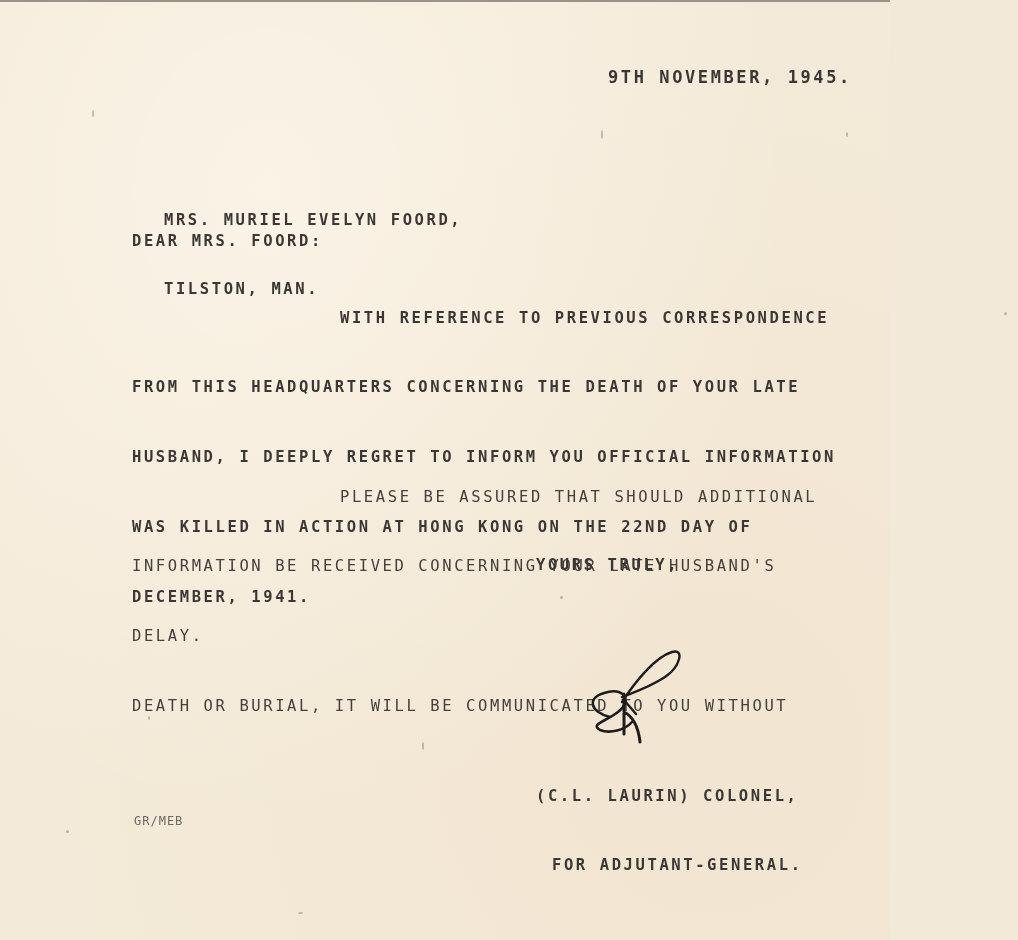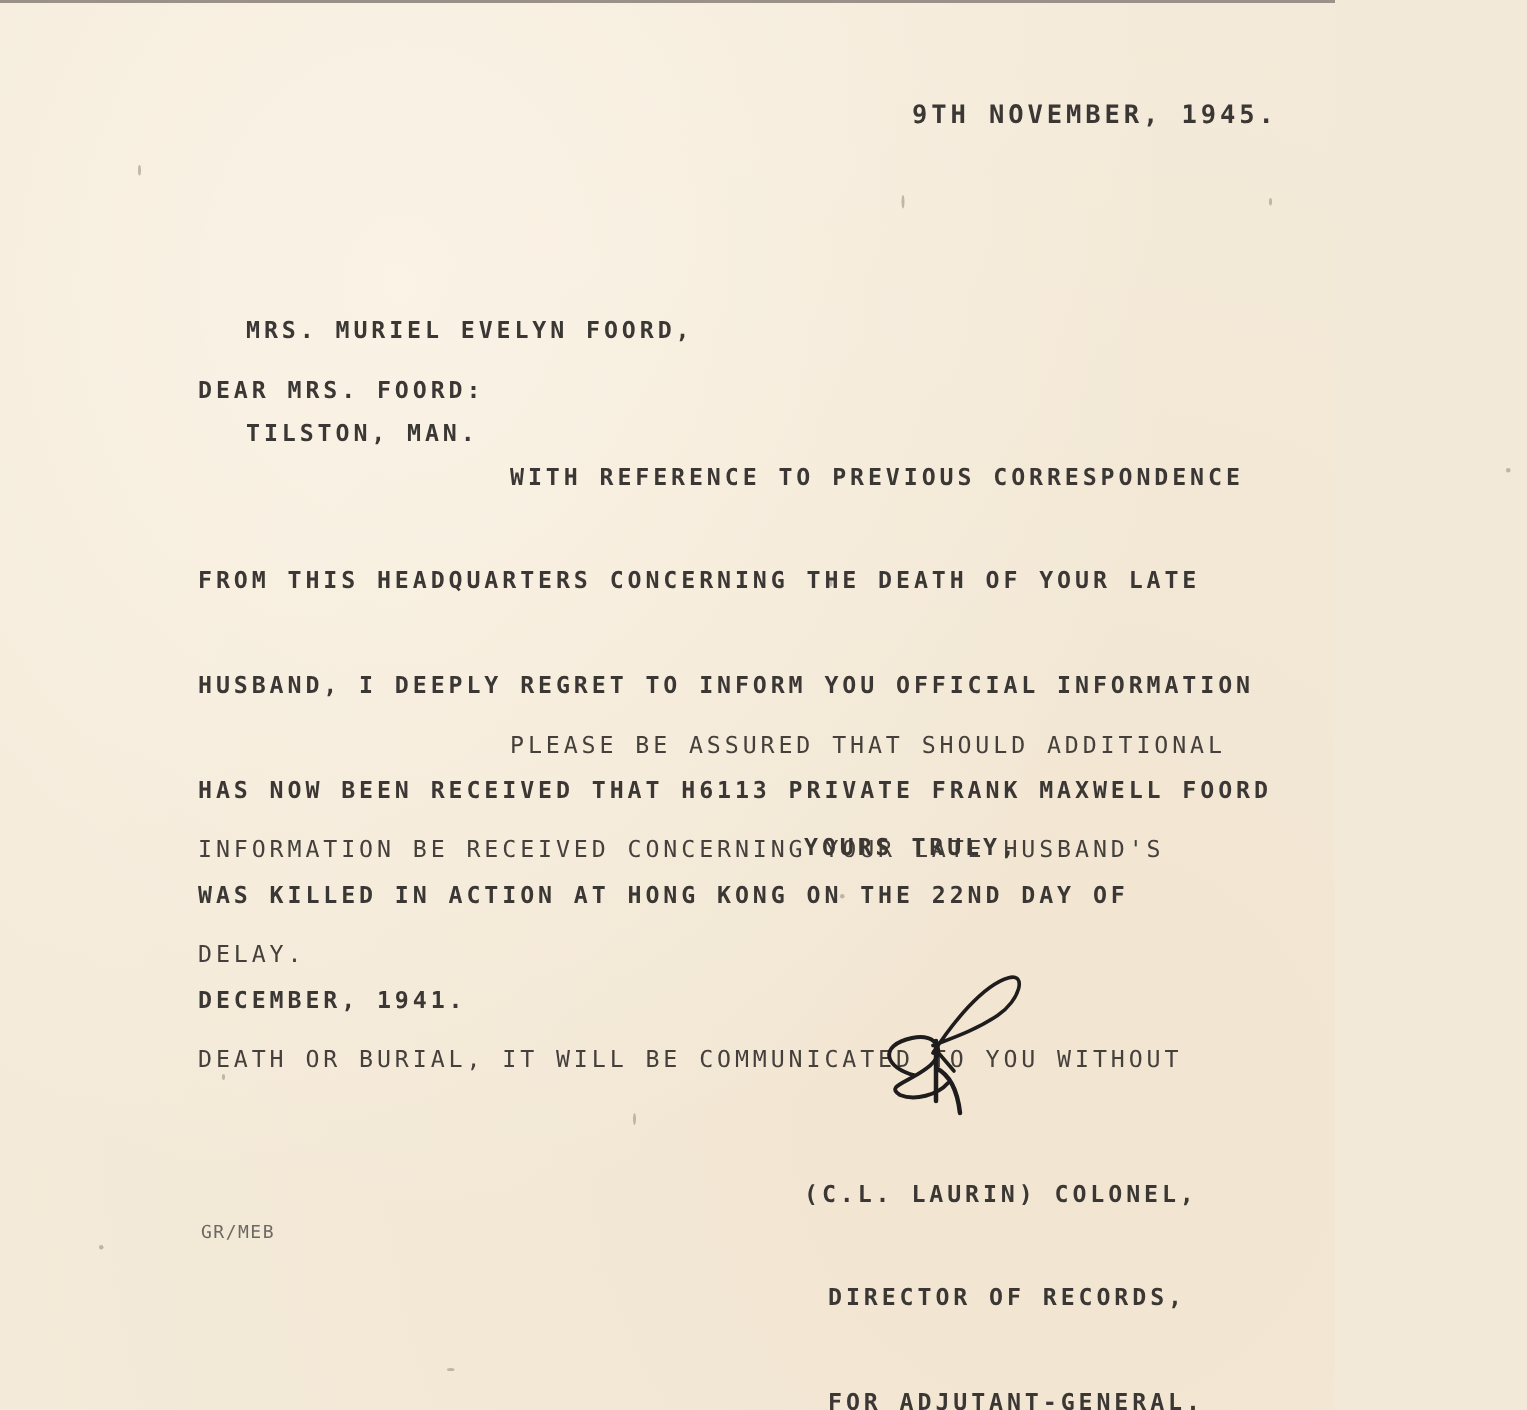--- a/index.html
+++ b/index.html
@@ -41,21 +41,20 @@
       font-size: 17px;
     }
     .addressee {
       left: 148px;
       top: 160px;
       margin-left: 16px;
     }
     .salutation {
       left: 132px;
       top: 228px;
-      margin-top: 19px;
     }
     .para1 {
       left: 132px;
       top: 258px;
     }
     .para2 {
       left: 132px;
       top: 437px;
       color: #45403c;
       font-weight: normal;
@@ -104,21 +103,20 @@
     <div>Mrs. Muriel Evelyn Foord,</div>
     <div>Tilston, Man.</div>
   </div>
 
   <div class="line salutation">Dear Mrs. Foord:</div>
 
   <div class="line para1">
     <div class="indent">With reference to previous correspondence</div>
     <div>from this Headquarters concerning the death of your late</div>
     <div>husband, I deeply regret to inform you official information</div>
-    <div>has now been received that H6113 Private Frank Maxwell foord</div>
     <div>was killed in action at Hong Kong on the 22nd day of</div>
     <div>December, 1941.</div>
   </div>
 
   <div class="line para2">
     <div class="indent">Please be assured that should additional</div>
     <div>information be received concerning your late husband's</div>
     <div>delay.</div>
     <div>death or burial, it will be communicated to you without</div>
   </div>
@@ -127,21 +125,20 @@
 
   <svg class="signature" viewBox="0 0 110 110">
     <path d="M30 75 C 10 70, 5 55, 28 50 C 45 46, 52 60, 38 70 C 25 80, 10 82, 20 88 C 30 92, 45 88, 52 80" fill="none" stroke="#1e1c1c" stroke-width="2.6" stroke-linecap="round"></path>
     <path d="M42 60 C 55 40, 75 15, 92 10 C 105 6, 100 25, 85 35 C 70 45, 55 50, 42 55" fill="none" stroke="#1e1c1c" stroke-width="2.4" stroke-linecap="round"></path>
     <path d="M44 52 L 44 92 M 44 70 C 52 74, 58 82, 60 100" fill="none" stroke="#1e1c1c" stroke-width="3" stroke-linecap="round"></path>
     <path d="M44 58 L 56 72" fill="none" stroke="#1e1c1c" stroke-width="2.4" stroke-linecap="round"></path>
   </svg>
 
   <div class="line sigblock">
     <div>(C.L. Laurin) Colonel,</div>
-    <div style="padding-left:16px">Director of Records,</div>
     <div style="padding-left:16px">for Adjutant-General.</div>
   </div>
 
   <div class="line ref">GR/MEB</div>
 
   <div class="speck" style="left:92px;top:108px;width:2px;height:7px;"></div>
   <div class="speck" style="left:601px;top:128px;width:2px;height:9px;"></div>
   <div class="speck" style="left:846px;top:130px;width:2px;height:5px;"></div>
   <div class="speck" style="left:553px;top:385px;width:2px;height:4px;"></div>
   <div class="speck" style="left:560px;top:594px;width:3px;height:3px;"></div>

